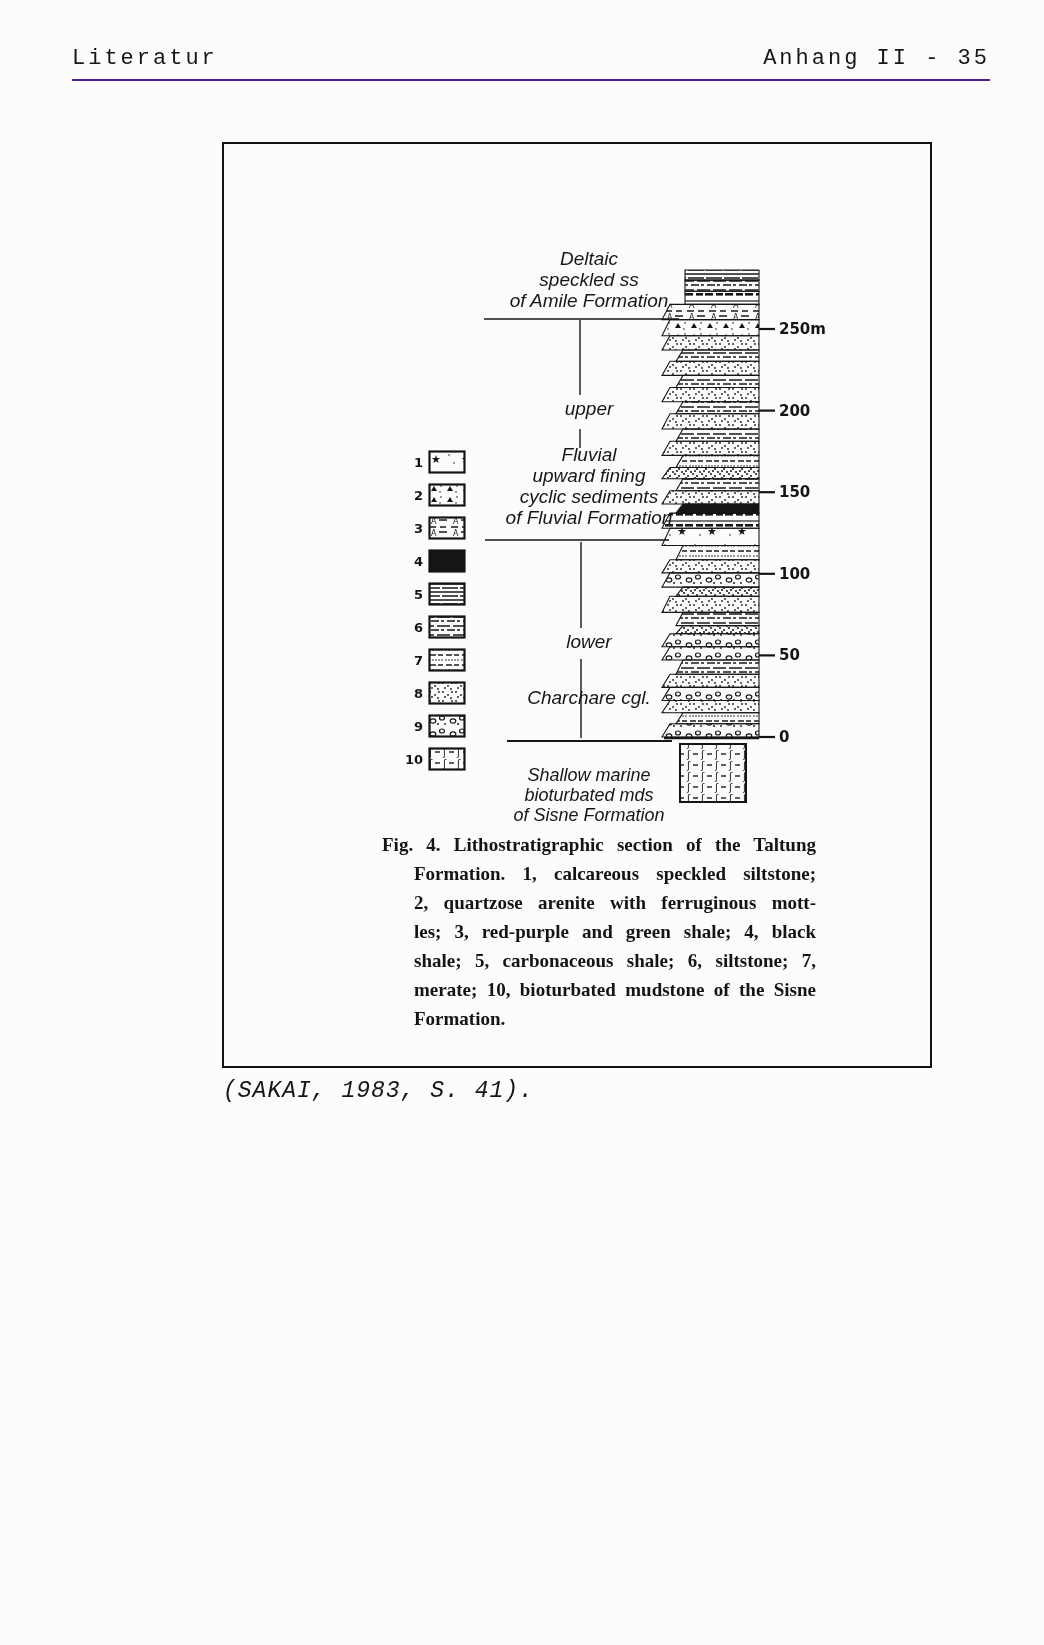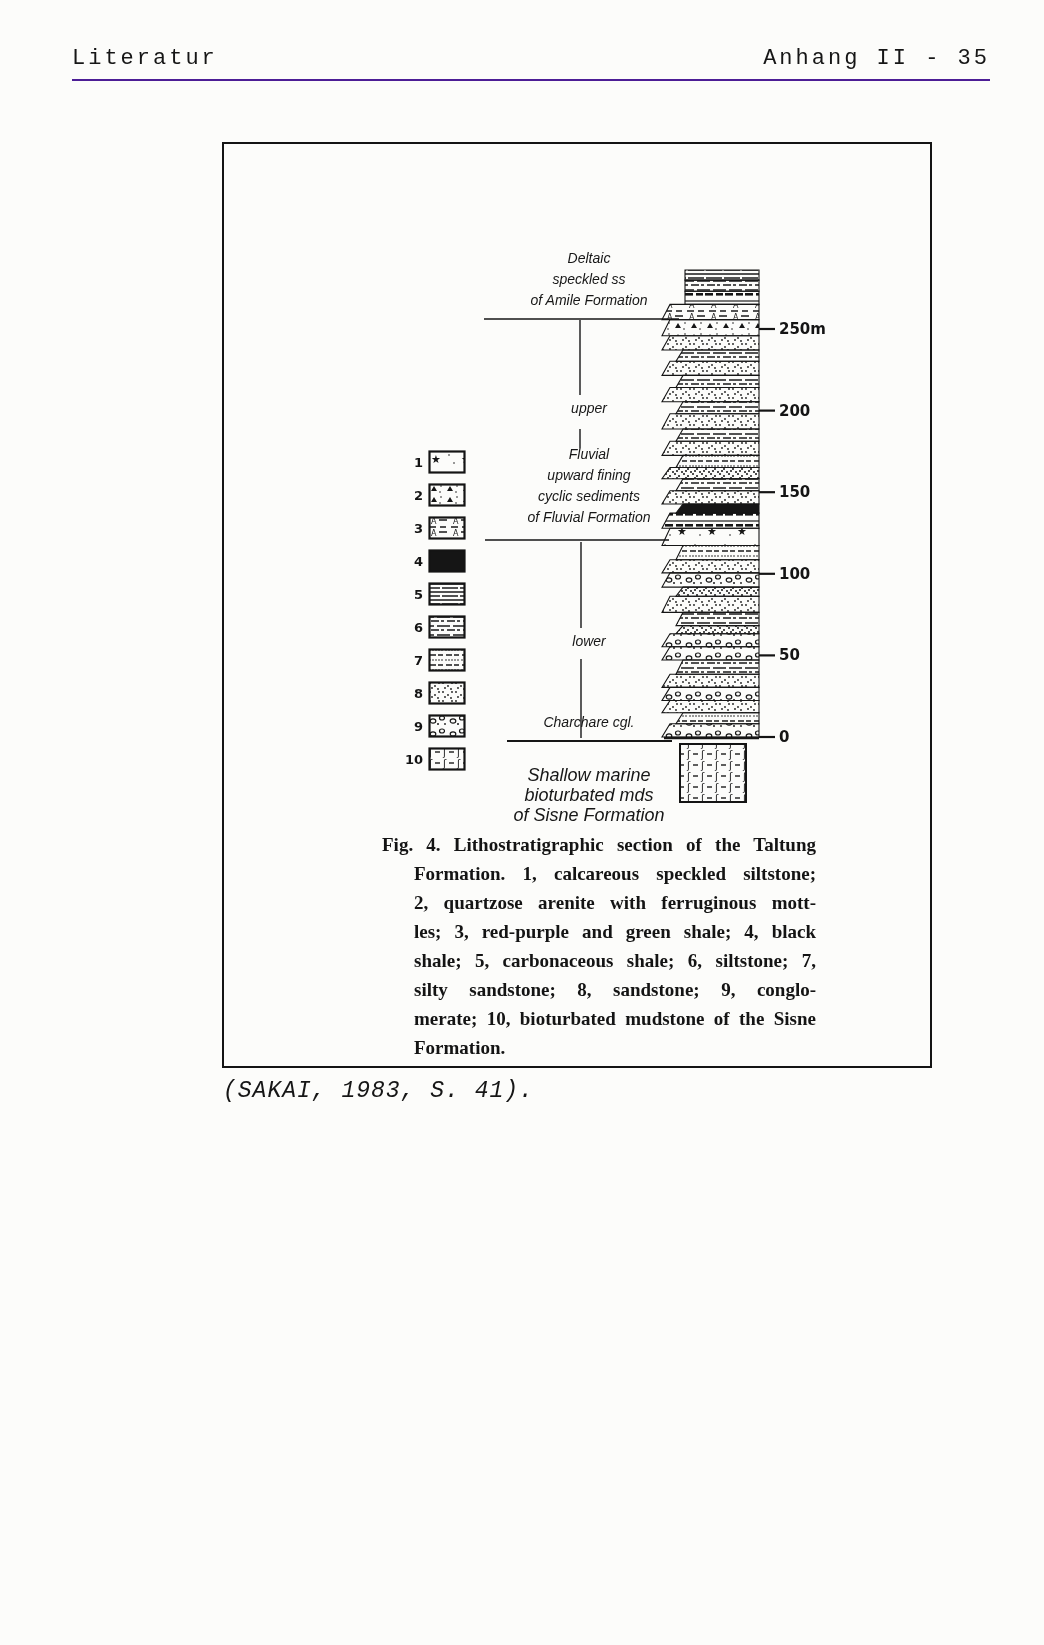--- a/index.html
+++ b/index.html
@@ -19,21 +19,21 @@
   }
   
   .figure-box{
     position:absolute;left:222px;top:142px;width:706px;height:922px;
     border:2px solid #141414;background:#fcfcfa;
   }
   .figure-box svg.diagram{position:absolute;left:0;top:0;}
   
   .strat-label{
     position:absolute;left:215px;width:300px;text-align:center;
-    font-style:italic;font-size:14px;line-height:21px;color:#171717;
+    font-style:italic;font-size:19px;line-height:21px;color:#171717;
     font-family:"Liberation Sans",sans-serif;
   }
   .strat-label div{white-space:nowrap;}
   
   .legend{position:absolute;left:181px;top:306px;width:70px;}
   .legend-item{display:flex;align-items:center;height:24px;margin-bottom:9px;}
   .legend-num{
     width:18px;text-align:right;margin-right:5px;
     font-size:13px;font-weight:bold;color:#141414;
     font-family:"DejaVu Sans",sans-serif;
@@ -209,21 +209,21 @@
   </div>
   <div class="strat-label" style="top:300px">
     <div>Fluvial</div>
     <div>upward fining</div>
     <div>cyclic sediments</div>
     <div>of Fluvial Formation</div>
   </div>
   <div class="strat-label" style="top:487px">
     <div>lower</div>
   </div>
-  <div class="strat-label" style="top:568px">
+  <div class="strat-label" style="top:543px">
     <div>Charchare cgl.</div>
   </div>
   <div class="strat-label" style="top:621px;font-size:18px;line-height:20px">
     <div>Shallow marine</div>
     <div>bioturbated mds</div>
     <div>of Sisne Formation</div>
   </div>
 
   <div class="legend" id="legend">
       <div class="legend-item">
@@ -287,21 +287,20 @@
         </svg>
       </div>
     </div>
 
   <div class="fig-caption">
     <div class="cap-line">Fig. 4.   Lithostratigraphic section of the Taltung</div>
     <div class="cap-line indent">Formation. 1, calcareous speckled siltstone;</div>
     <div class="cap-line indent">2, quartzose arenite with ferruginous mott-</div>
     <div class="cap-line indent">les; 3, red-purple and green shale; 4, black</div>
     <div class="cap-line indent">shale; 5, carbonaceous shale; 6, siltstone; 7,</div>
-    <div class="cap-line indent">silty sandstone; 8, sandstone; 9, conglo-</div>
     <div class="cap-line indent">merate; 10, bioturbated mudstone of the Sisne</div>
     <div class="cap-line indent last">Formation.</div>
   </div>
 </div>
 
 <div class="abb-caption">
   <div>(SAKAI, 1983, S. 41).</div>
 </div>
 
 </body></html>

